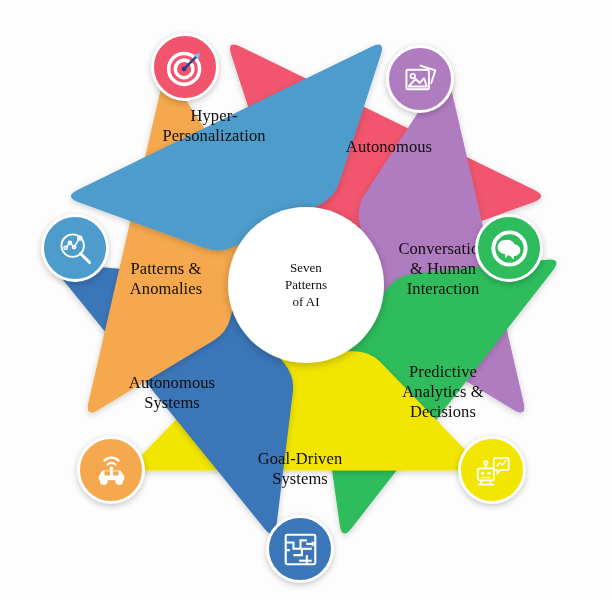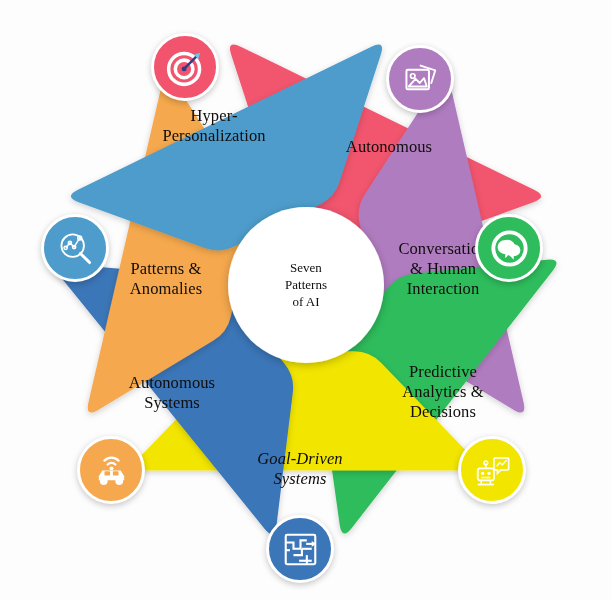--- a/index.html
+++ b/index.html
@@ -96,21 +96,21 @@
   <div id="label-layer">
       <div class="seg-label" style="left: 214px; top: 126px;">Hyper-
 Personalization</div>
       <div class="seg-label" style="left: 389px; top: 147px;">Autonomous</div>
       <div class="seg-label" style="left: 443px; top: 269px;">Conversation
 &amp; Human
 Interaction</div>
       <div class="seg-label" style="left: 443px; top: 392px;">Predictive
 Analytics &amp;
 Decisions</div>
-      <div class="seg-label" style="left: 300px; top: 469px; font-style: italic;">Goal-Driven
+      <div class="seg-label" style="left: 300px; top: 469px;">Goal-Driven
 Systems</div>
       <div class="seg-label" style="left: 172px; top: 393px;">Autonomous
 Systems</div>
       <div class="seg-label" style="left: 166px; top: 279px;">Patterns &amp;
 Anomalies</div>
     </div>
   <div id="icon-layer">
       <div class="icon-badge" style="left: 185px; top: 67px; width: 68px; height: 68px; background: rgb(242, 84, 110);">
         <svg width="45" height="45" viewBox="0 0 64 64">
           <circle cx="30" cy="34" r="22" fill="none" stroke="#ffffff" stroke-width="5"></circle>

